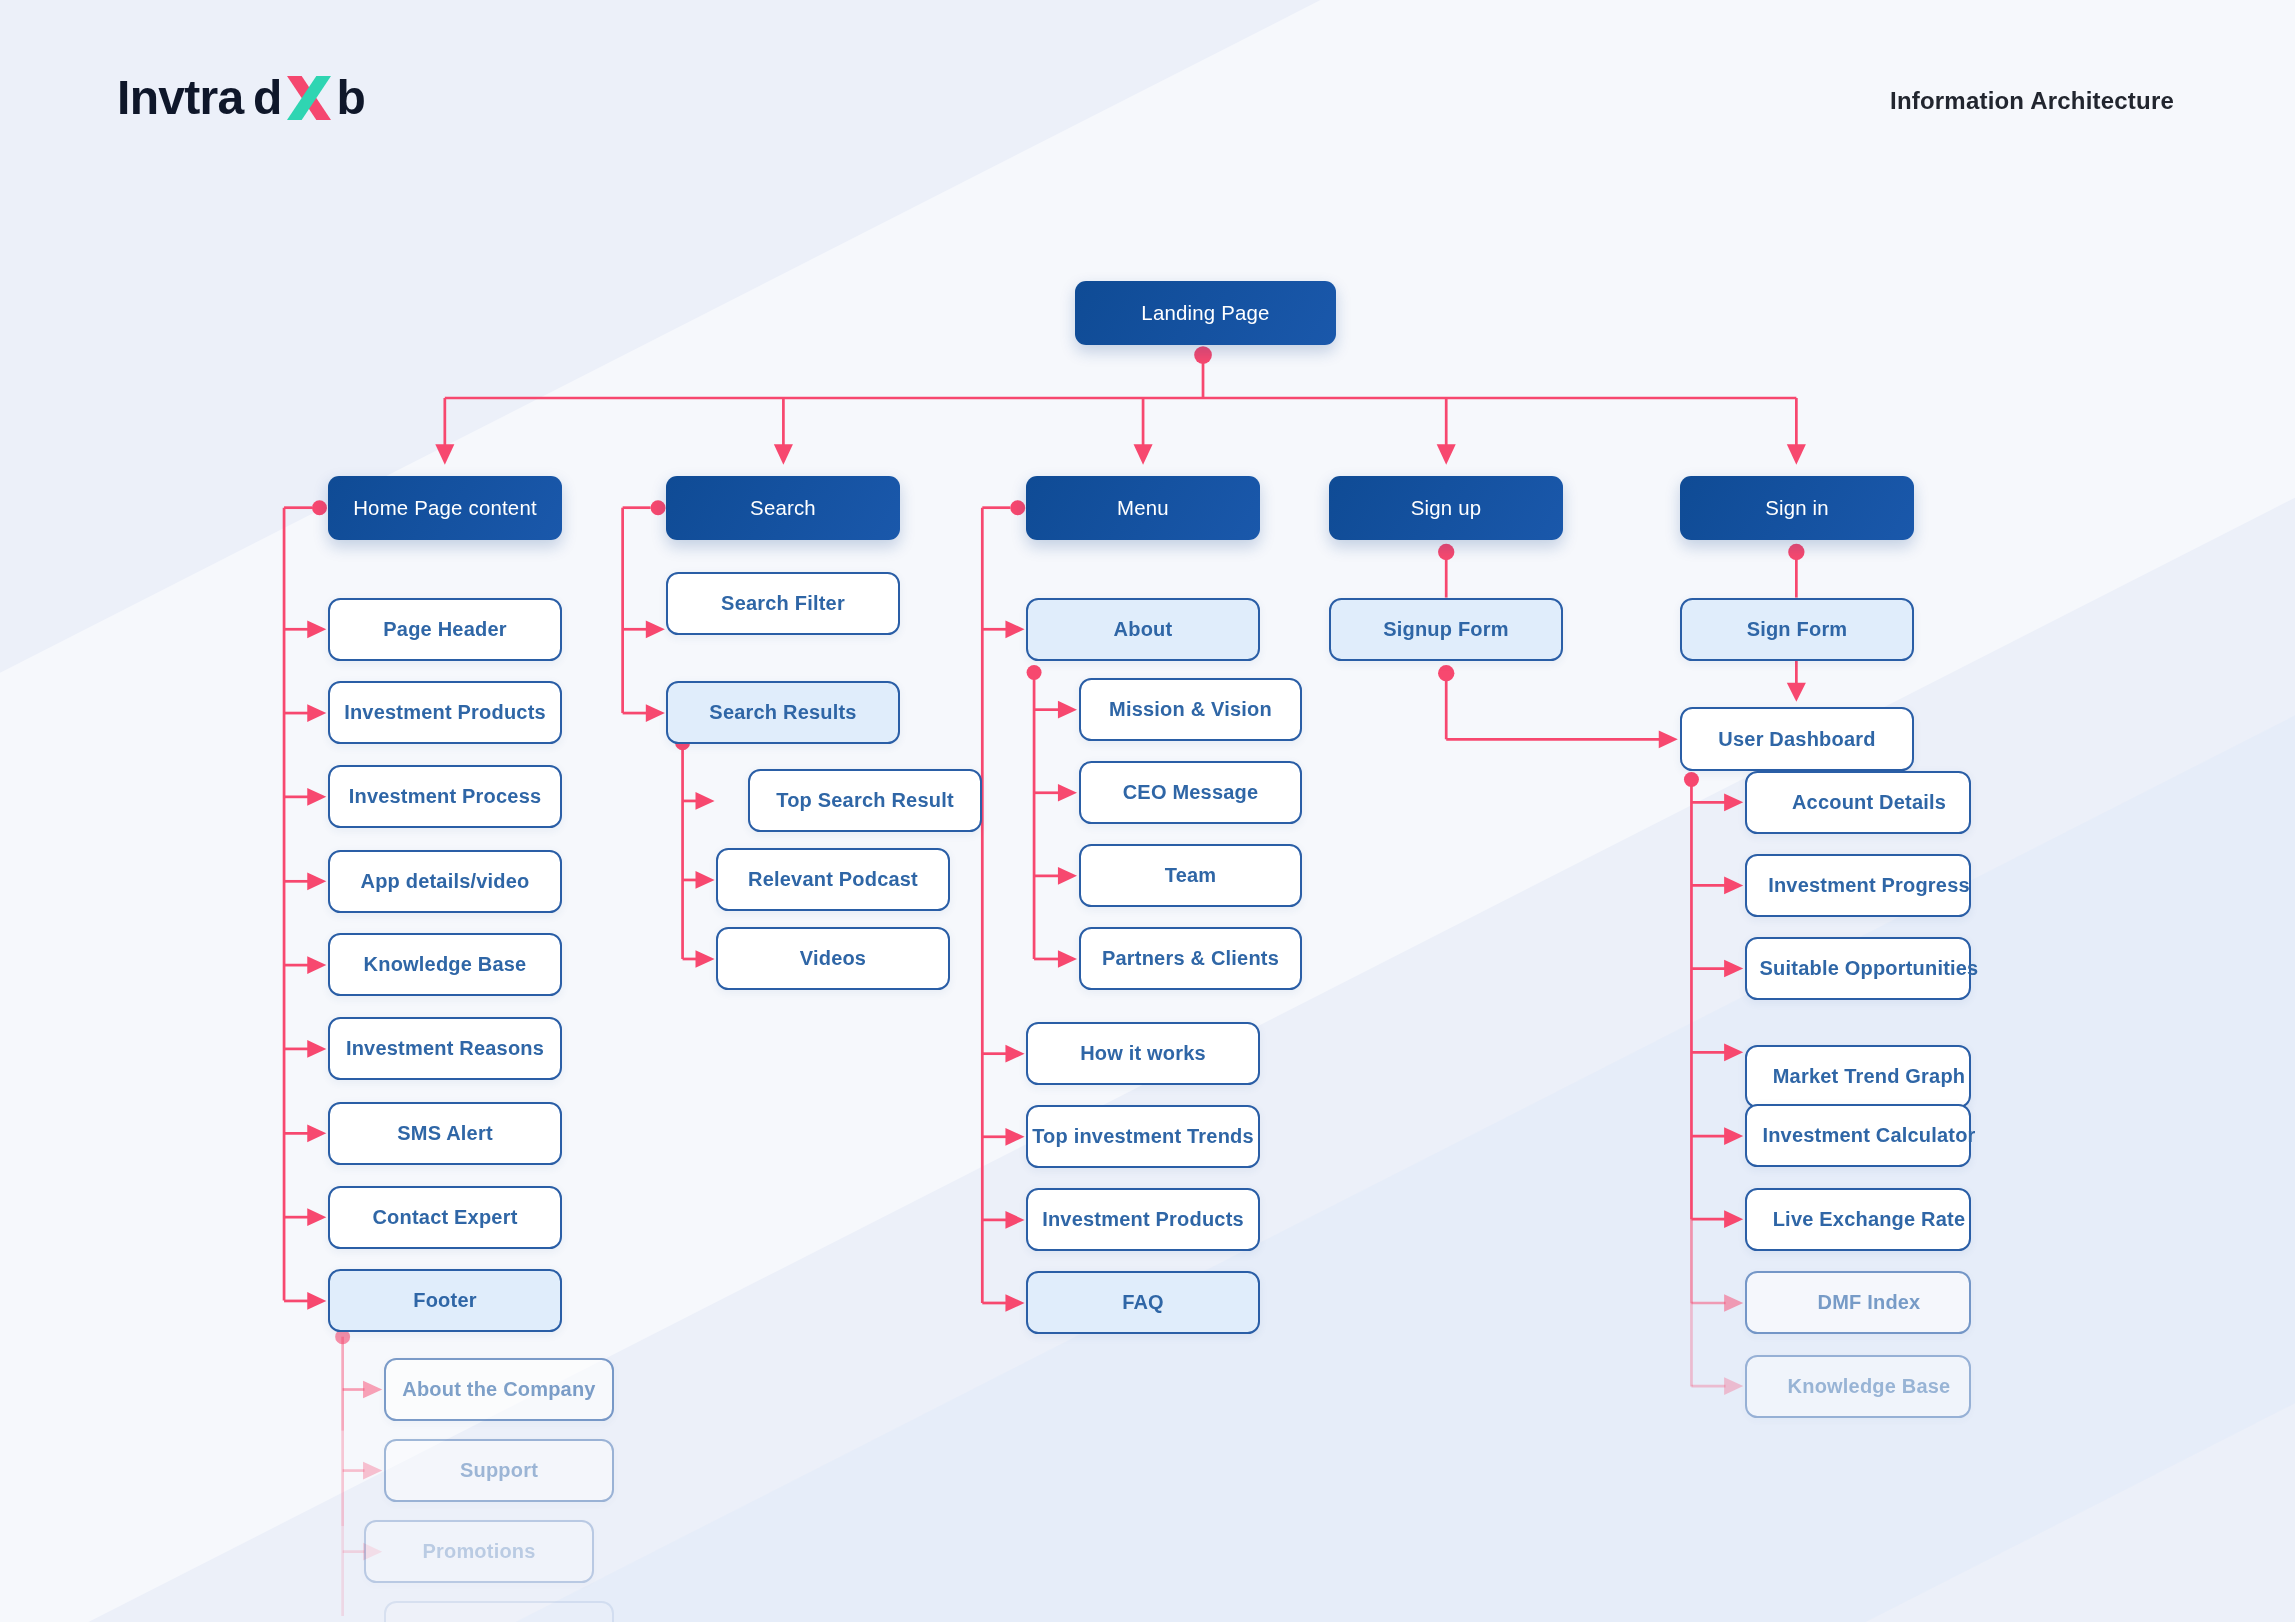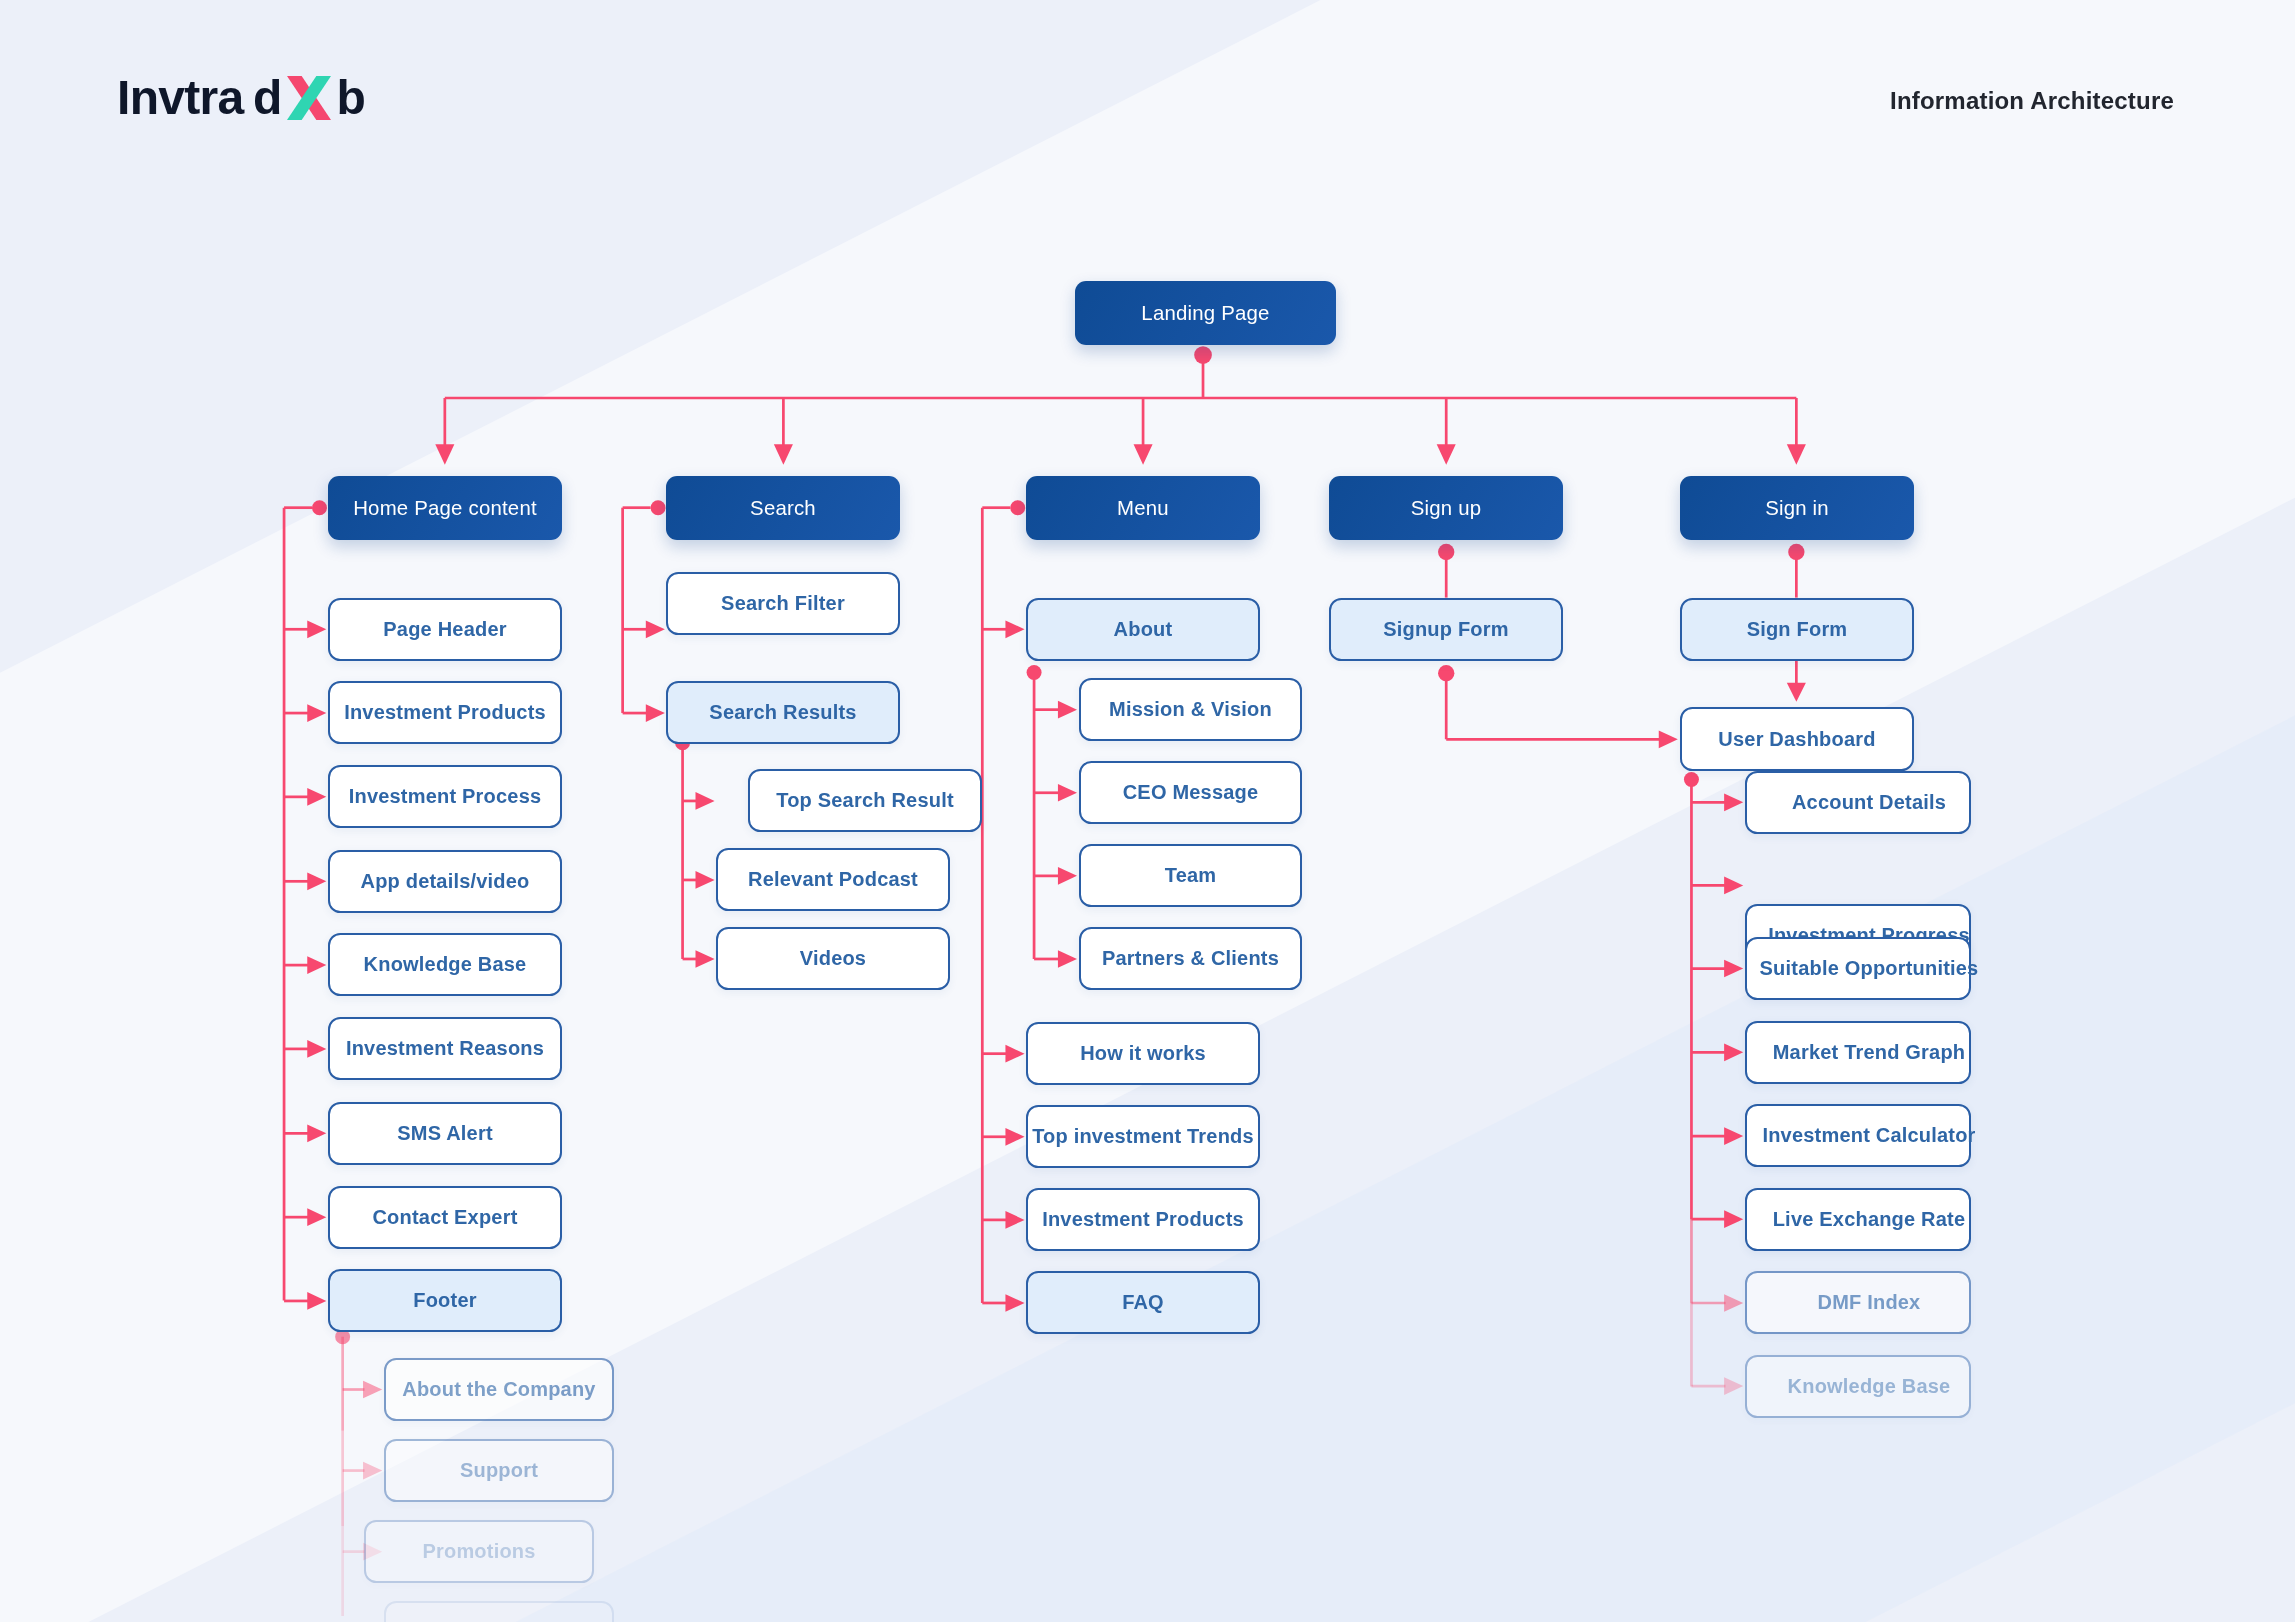--- a/index.html
+++ b/index.html
@@ -251,22 +251,22 @@
   <div class="node w-main" style="left:1026px;top:1022px;">How it works</div>
   <div class="node w-main" style="left:1026px;top:1105px;">Top investment Trends</div>
   <div class="node w-main" style="left:1026px;top:1188px;">Investment Products</div>
   <div class="node light w-main" style="left:1026px;top:1271px;">FAQ</div>
 
   <div class="node light w-main" style="left:1329px;top:598px;">Signup Form</div>
 
   <div class="node light w-main" style="left:1680px;top:598px;">Sign Form</div>
   <div class="node w-main" style="left:1680px;top:707px;height:64px;">User Dashboard</div>
   <div class="node w-sub5" style="left:1745px;top:771px;">Account Details</div>
-  <div class="node w-sub5" style="left:1745px;top:904px;">Investment Progress</div>
+  <div class="node w-sub5" style="left:1745px;top:854px;">Investment Progress</div>
   <div class="node w-sub5" style="left:1745px;top:937px;">Suitable Opportunities</div>
-  <div class="node w-sub5" style="left:1745px;top:1021px;">Market Trend Graph</div>
+  <div class="node w-sub5" style="left:1745px;top:1045px;">Market Trend Graph</div>
   <div class="node w-sub5" style="left:1745px;top:1104px;">Investment Calculator</div>
   <div class="node w-sub5" style="left:1745px;top:1188px;">Live Exchange Rate</div>
   <div class="node w-sub5" style="left:1745px;top:1271px;opacity:.6;">DMF Index</div>
   <div class="node w-sub5" style="left:1745px;top:1355px;opacity:.42;">Knowledge Base</div>
 
 </div>
 
 
 </body></html>

